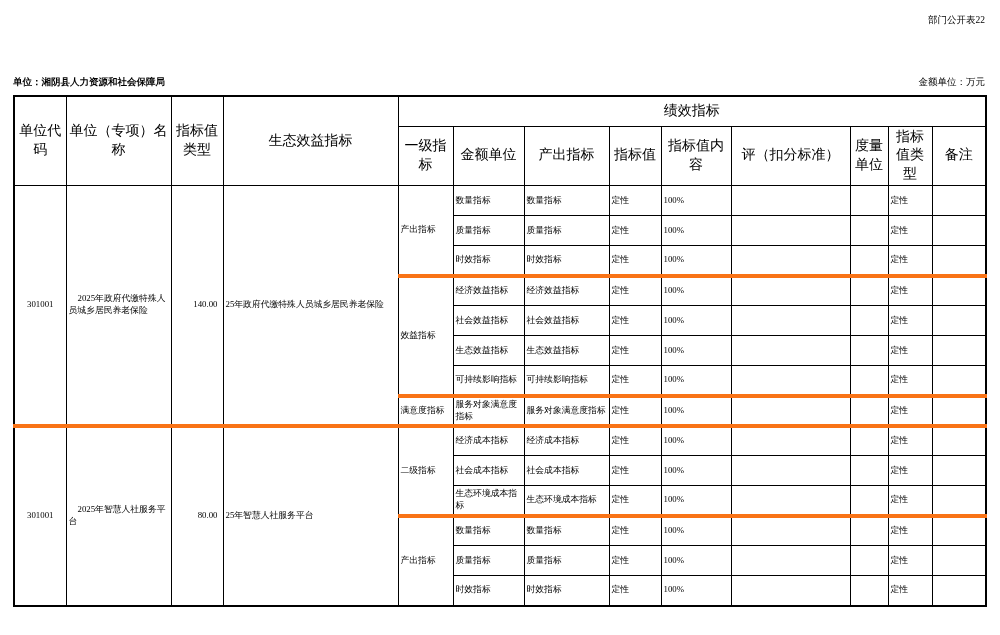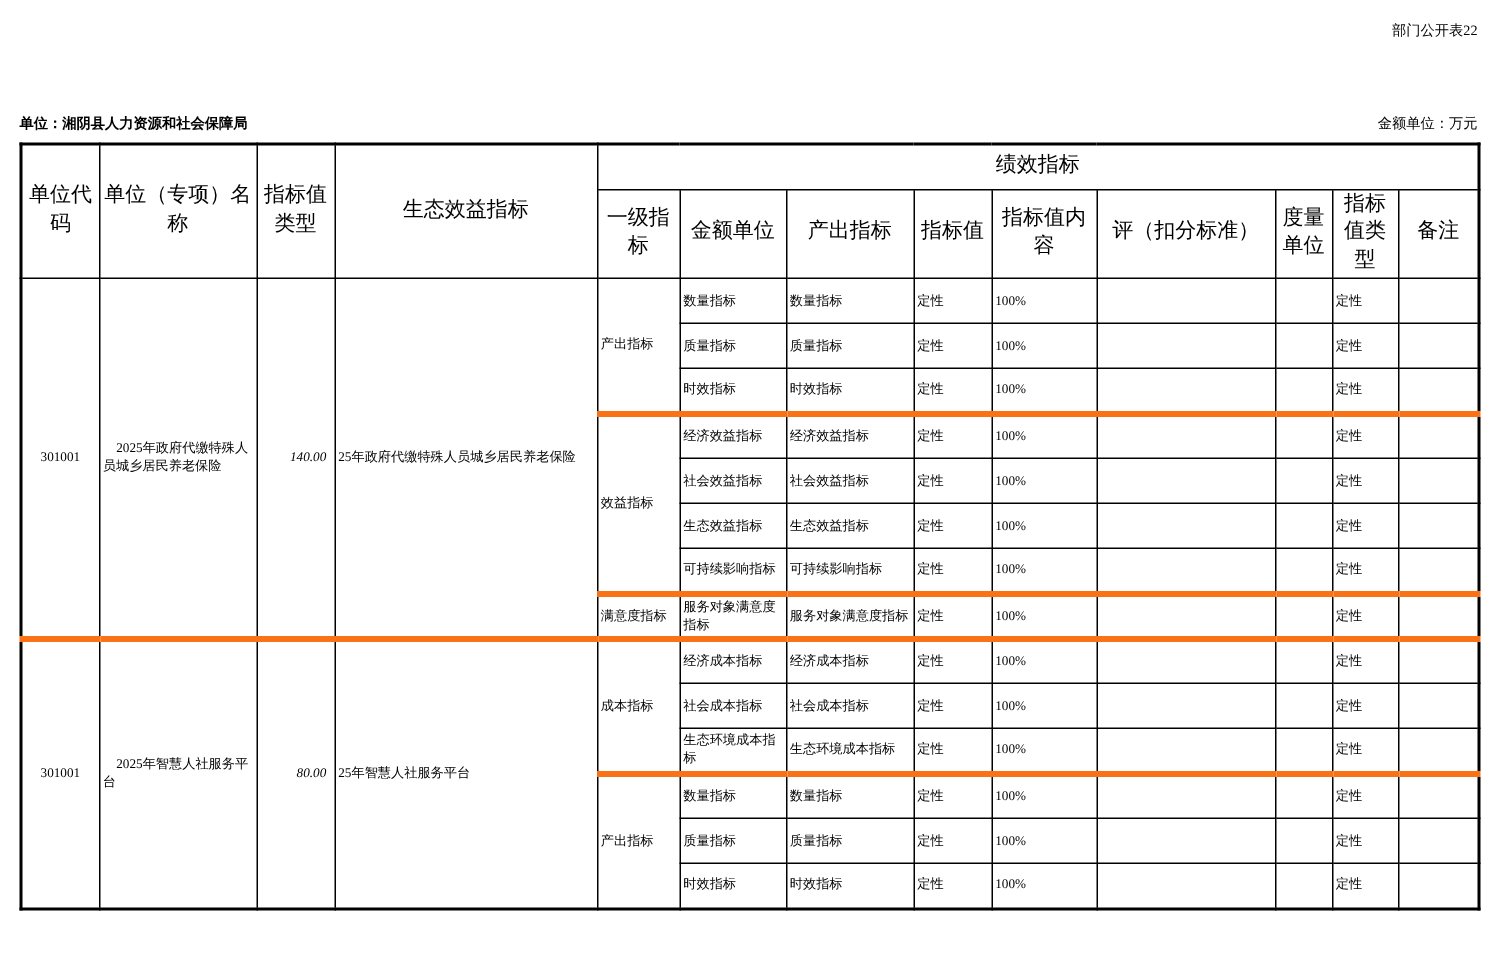--- a/index.html
+++ b/index.html
@@ -14,21 +14,21 @@
   table.perf{position:absolute;top:95px;left:13px;width:972px;border-collapse:collapse;
              table-layout:fixed;border:2px solid #000;}
   .perf th,.perf td{border:1px solid #000;padding:1px 2px;font-size:8.8px;line-height:1.35;
              vertical-align:middle;text-align:left;word-break:break-all;overflow:hidden;}
   .perf th{font-size:14px;font-weight:normal;text-align:center;}
   tr.h1{height:30px;}
   tr.h2{height:45px;}
   .perf tbody tr{height:30px;}
   td.code{text-align:center;margin-top:12px;}
   td.name{text-indent:9px;}
-  td.fund{text-align:right;padding-right:5px;font-style:italic;}
+  td.fund{text-align:right;padding-right:5px;}
   tr.gs > td{border-top:4px solid #f97316;}
 </style>
 </head>
 <body>
 
 <div class="page">
   <div class="corner">部门公开表22</div>
   <div class="meta">
     <span class="unit">单位：湘阴县人力资源和社会保障局</span>
     <span class="amount">金额单位：万元</span>
@@ -160,21 +160,21 @@
         <td></td>
         <td>定性</td>
         <td></td>
       </tr>
 
       <tr class="gs">
         <td class="code" rowspan="6">301001</td>
         <td class="name" rowspan="6">2025年智慧人社服务平台</td>
         <td class="fund" rowspan="6">80.00</td>
         <td rowspan="6">25年智慧人社服务平台</td>
-        <td rowspan="3">成本指标</td>
+        <td rowspan="3">二级指标</td>
         <td>经济成本指标</td>
         <td>经济成本指标</td>
         <td>定性</td>
         <td>100%</td>
         <td></td>
         <td></td>
         <td>定性</td>
         <td></td>
       </tr>
       <tr>

